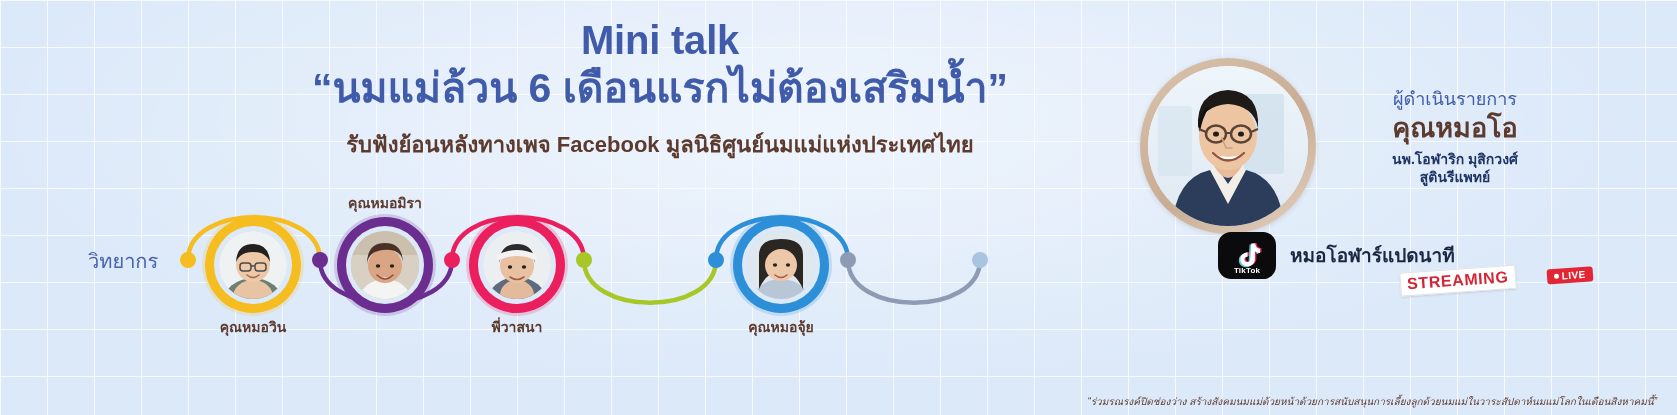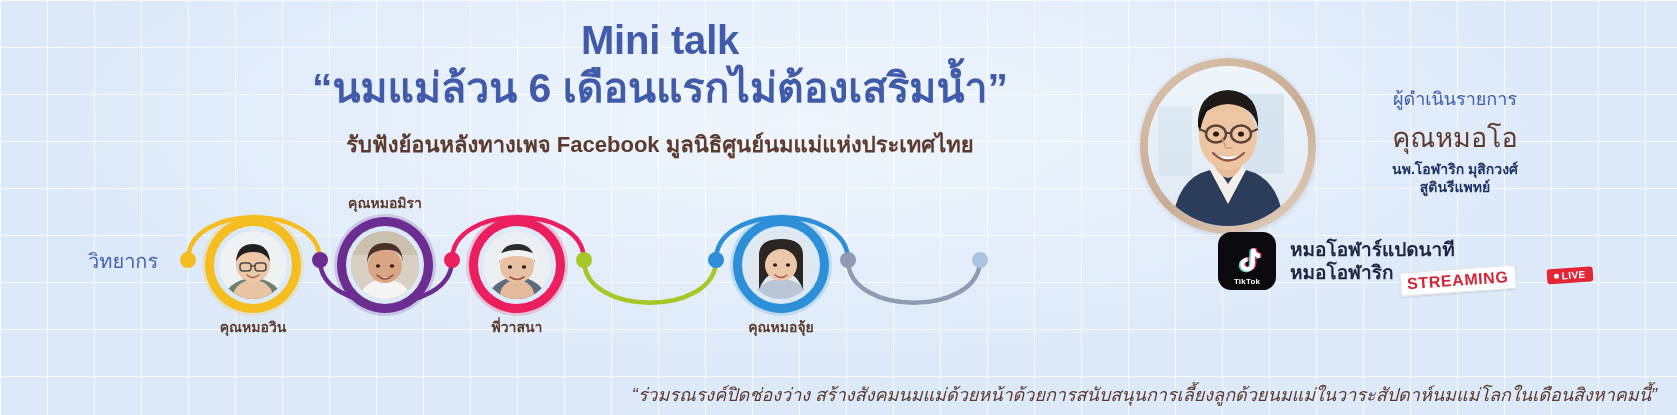--- a/index.html
+++ b/index.html
@@ -136,44 +136,44 @@
     text-align: center;
     z-index: 6;
   }
   .host-role {
     font-size: 18px;
     color: #3f5ba9;
     line-height: 1.25;
   }
   .host-name {
     font-size: 27px;
-    font-weight: normal;
+    font-weight: bold;
     color: #5c3a2e;
     line-height: 1.25;
-    margin-top: 11px;
+    margin-top: 1px;
   }
   .host-fullname, .host-spec {
     font-size: 14px;
     font-weight: bold;
     color: #1e3464;
     line-height: 1.3;
   }
   .host-fullname { margin-top: 5px; }
 
   
   .tiktok-row {
     position: absolute;
     left: 1218px; top: 232px;
     display: flex;
     align-items: center;
     gap: 14px;
     z-index: 6;
   }
   .tiktok-logo {
-    width: 58px; height: 58px;
+    width: 58px; height: 47px;
     border-radius: 13px;
     background: #0b0b0e;
     position: relative;
     display: flex; align-items: center; justify-content: center;
     flex: none;
   }
   .tt-label {
     position: absolute;
     bottom: 4px; left: 0; right: 0;
     text-align: center;
@@ -224,21 +224,21 @@
     width: 5px; height: 5px;
     border-radius: 50%;
     background: #ffffff;
     display: inline-block;
   }
 
   
   .footer-note {
     position: absolute;
     right: 20px; bottom: 6px;
-    font-size: 18px;
+    font-size: 10px;
     font-style: italic;
     color: #5c3a2e;
     white-space: nowrap;
     z-index: 6;
   }
 </style>
 </head>
 <body>
 
 <div id="banner">
@@ -400,21 +400,20 @@
                  c0 4.7 -3.3 7.8 -7.5 7.8 c-4.1 0 -7.1 -3.1 -7.1 -7.0 c0 -4.0 3.2 -7.0 7.2 -6.8 v4.2
                  c-1.7 -0.3 -3.2 0.8 -3.2 2.6 c0 1.6 1.2 2.8 2.9 2.8 c1.8 0 3.0 -1.3 3.0 -3.2 Z" fill="#ee1d52" transform="translate(1.4,-0.6)"></path>
         <path d="M21.2 4.5 h4.0 c0.3 3.0 2.0 5.0 4.9 5.3 v4.1 c-1.9 0.1 -3.6 -0.5 -5.1 -1.6 v7.2
                  c0 4.7 -3.3 7.8 -7.5 7.8 c-4.1 0 -7.1 -3.1 -7.1 -7.0 c0 -4.0 3.2 -7.0 7.2 -6.8 v4.2
                  c-1.7 -0.3 -3.2 0.8 -3.2 2.6 c0 1.6 1.2 2.8 2.9 2.8 c1.8 0 3.0 -1.3 3.0 -3.2 Z" fill="#ffffff"></path>
       </svg>
       <span class="tt-label">TikTok</span>
     </div>
     <div>
       <div class="tiktok-name">หมอโอฬาร์แปดนาที</div>
-      <div class="tiktok-name">หมอโอฬาริก</div>
     </div>
   </div>
 
   <div class="streaming-badge">
     <div class="streaming-top">STREAMING</div>
     <div class="streaming-live">
       <span class="live-dot"></span>
       <span>LIVE</span>
     </div>
   </div>

